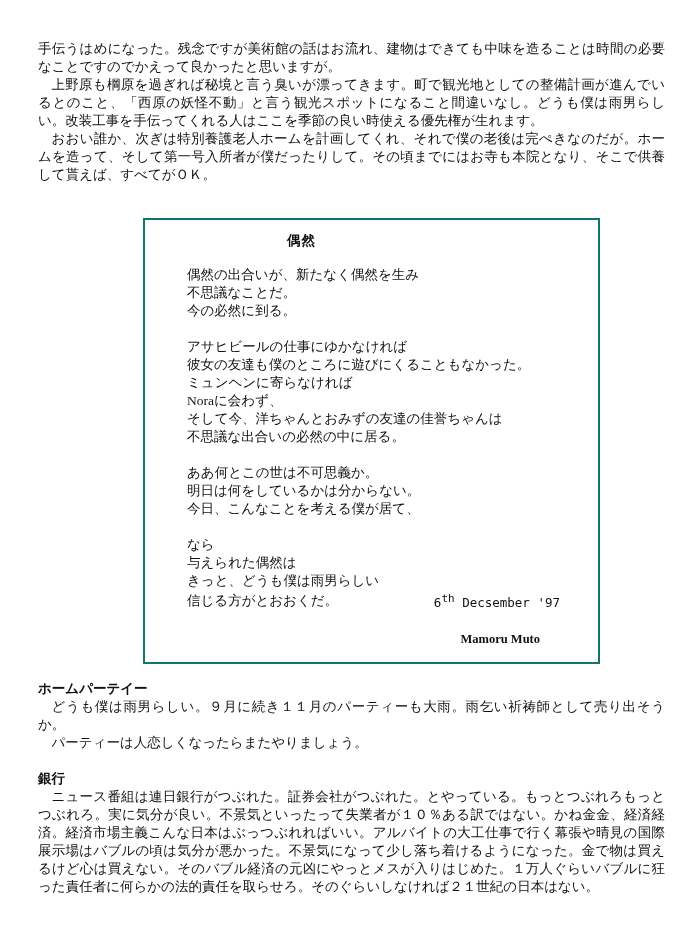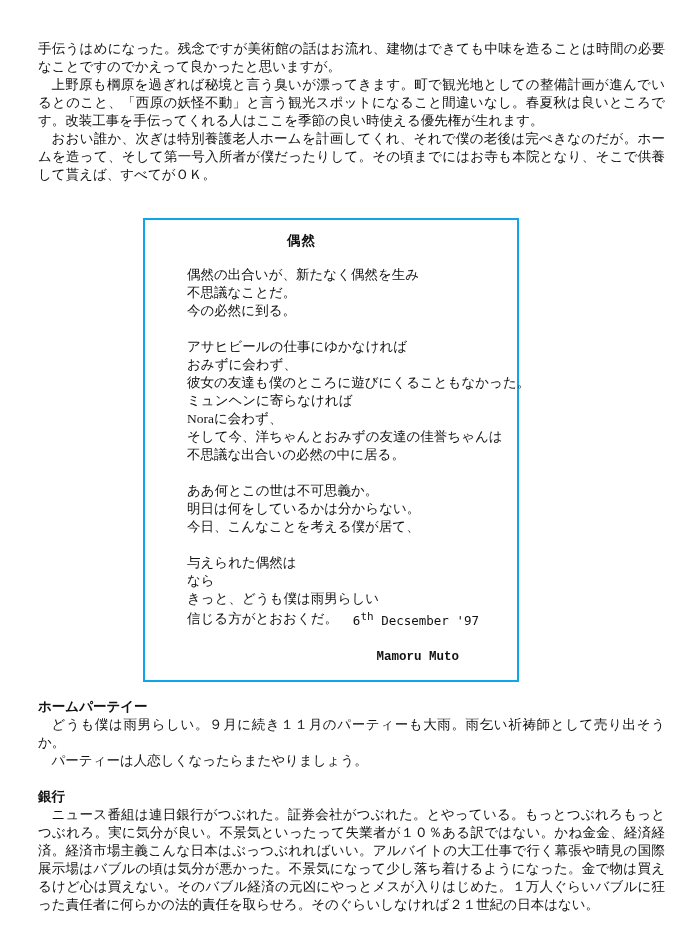--- a/index.html
+++ b/index.html
@@ -16,24 +16,24 @@
     line-height: 18px;
     padding: 40px 35px 20px 38px;
     overflow: hidden;
   }
   .para {
     text-align: justify;
     text-indent: 1em;
   }
   .para.noindent { text-indent: 0; }
   .poem-box {
-    width: 376px;
+    width: 457px;
     margin-left: 105px;
     margin-top: 34px;
-    border: 2px solid #0ea5e9;
+    border: 2px solid #0f766e;
     padding: 12px 30px 14px 42px;
     background: #ffffff;
   }
   .poem-title {
     font-weight: bold;
     padding-left: 100px;
     margin-bottom: 16px;
     letter-spacing: 1px;
   }
   .stanza { margin-bottom: 18px; }
@@ -51,69 +51,68 @@
     font-size: 12.5px;
   }
   .poem-date .sup {
     vertical-align: super;
     font-size: 11px;
   }
   .signature {
     text-align: right;
     padding-right: 28px;
     margin-top: 3px;
-    font-family: Liberation Mono, monospace;
+    font-family: Liberation Serif, serif;
     font-weight: bold;
     font-size: 12.5px;
   }
   .section { margin-top: 16px; }
   .section + .section { margin-top: 18px; }
   .section-heading {
     font-weight: bold;
   }
 </style>
 </head>
 <body>
 
 <div class="page">
 
   <div>
     <p class="para noindent">手伝うはめになった。残念ですが美術館の話はお流れ、建物はできても中味を造ることは時間の必要なことですのでかえって良かったと思いますが。</p>
-    <p class="para">上野原も棡原を過ぎれば秘境と言う臭いが漂ってきます。町で観光地としての整備計画が進んでいるとのこと、「西原の妖怪不動」と言う観光スポットになること間違いなし。春夏秋は良いところです。改装工事を手伝ってくれる人はここを季節の良い時使える優先権が生れます。</p>
+    <p class="para">上野原も棡原を過ぎれば秘境と言う臭いが漂ってきます。町で観光地としての整備計画が進んでいるとのこと、「西原の妖怪不動」と言う観光スポットになること間違いなし。どうも僕は雨男らしい。改装工事を手伝ってくれる人はここを季節の良い時使える優先権が生れます。</p>
     <p class="para">おおい誰か、次ぎは特別養護老人ホームを計画してくれ、それで僕の老後は完ぺきなのだが。ホームを造って、そして第一号入所者が僕だったりして。その頃までにはお寺も本院となり、そこで供養して貰えば、すべてがＯＫ。</p>
   </div>
 
   <div class="poem-box">
     <div class="poem-title">偶然</div>
 
     <div class="stanza">
       <div class="pline">偶然の出合いが、新たなく偶然を生み</div>
       <div class="pline">不思議なことだ。</div>
       <div class="pline">今の必然に到る。</div>
     </div>
 
     <div class="stanza">
       <div class="pline">アサヒビールの仕事にゆかなければ</div>
-      <div class="pline">おみずに会わず、</div>
       <div class="pline">彼女の友達も僕のところに遊びにくることもなかった。</div>
       <div class="pline">ミュンヘンに寄らなければ</div>
       <div class="pline">Noraに会わず、</div>
       <div class="pline">そして今、洋ちゃんとおみずの友達の佳誉ちゃんは</div>
       <div class="pline">不思議な出合いの必然の中に居る。</div>
     </div>
 
     <div class="stanza">
       <div class="pline">ああ何とこの世は不可思義か。</div>
       <div class="pline">明日は何をしているかは分からない。</div>
       <div class="pline">今日、こんなことを考える僕が居て、</div>
     </div>
 
     <div class="stanza">
+      <div class="pline">なら</div>
       <div class="pline">与えられた偶然は</div>
-      <div class="pline">なら</div>
       <div class="pline">きっと、どうも僕は雨男らしい</div>
       <div class="date-line">
         <span class="pline">信じる方がとおおくだ。</span>
         <span class="poem-date"><span>6</span><span class="sup">th</span><span> Decsember '97</span></span>
       </div>
     </div>
 
     <div class="signature">Mamoru Muto</div>
   </div>
 

